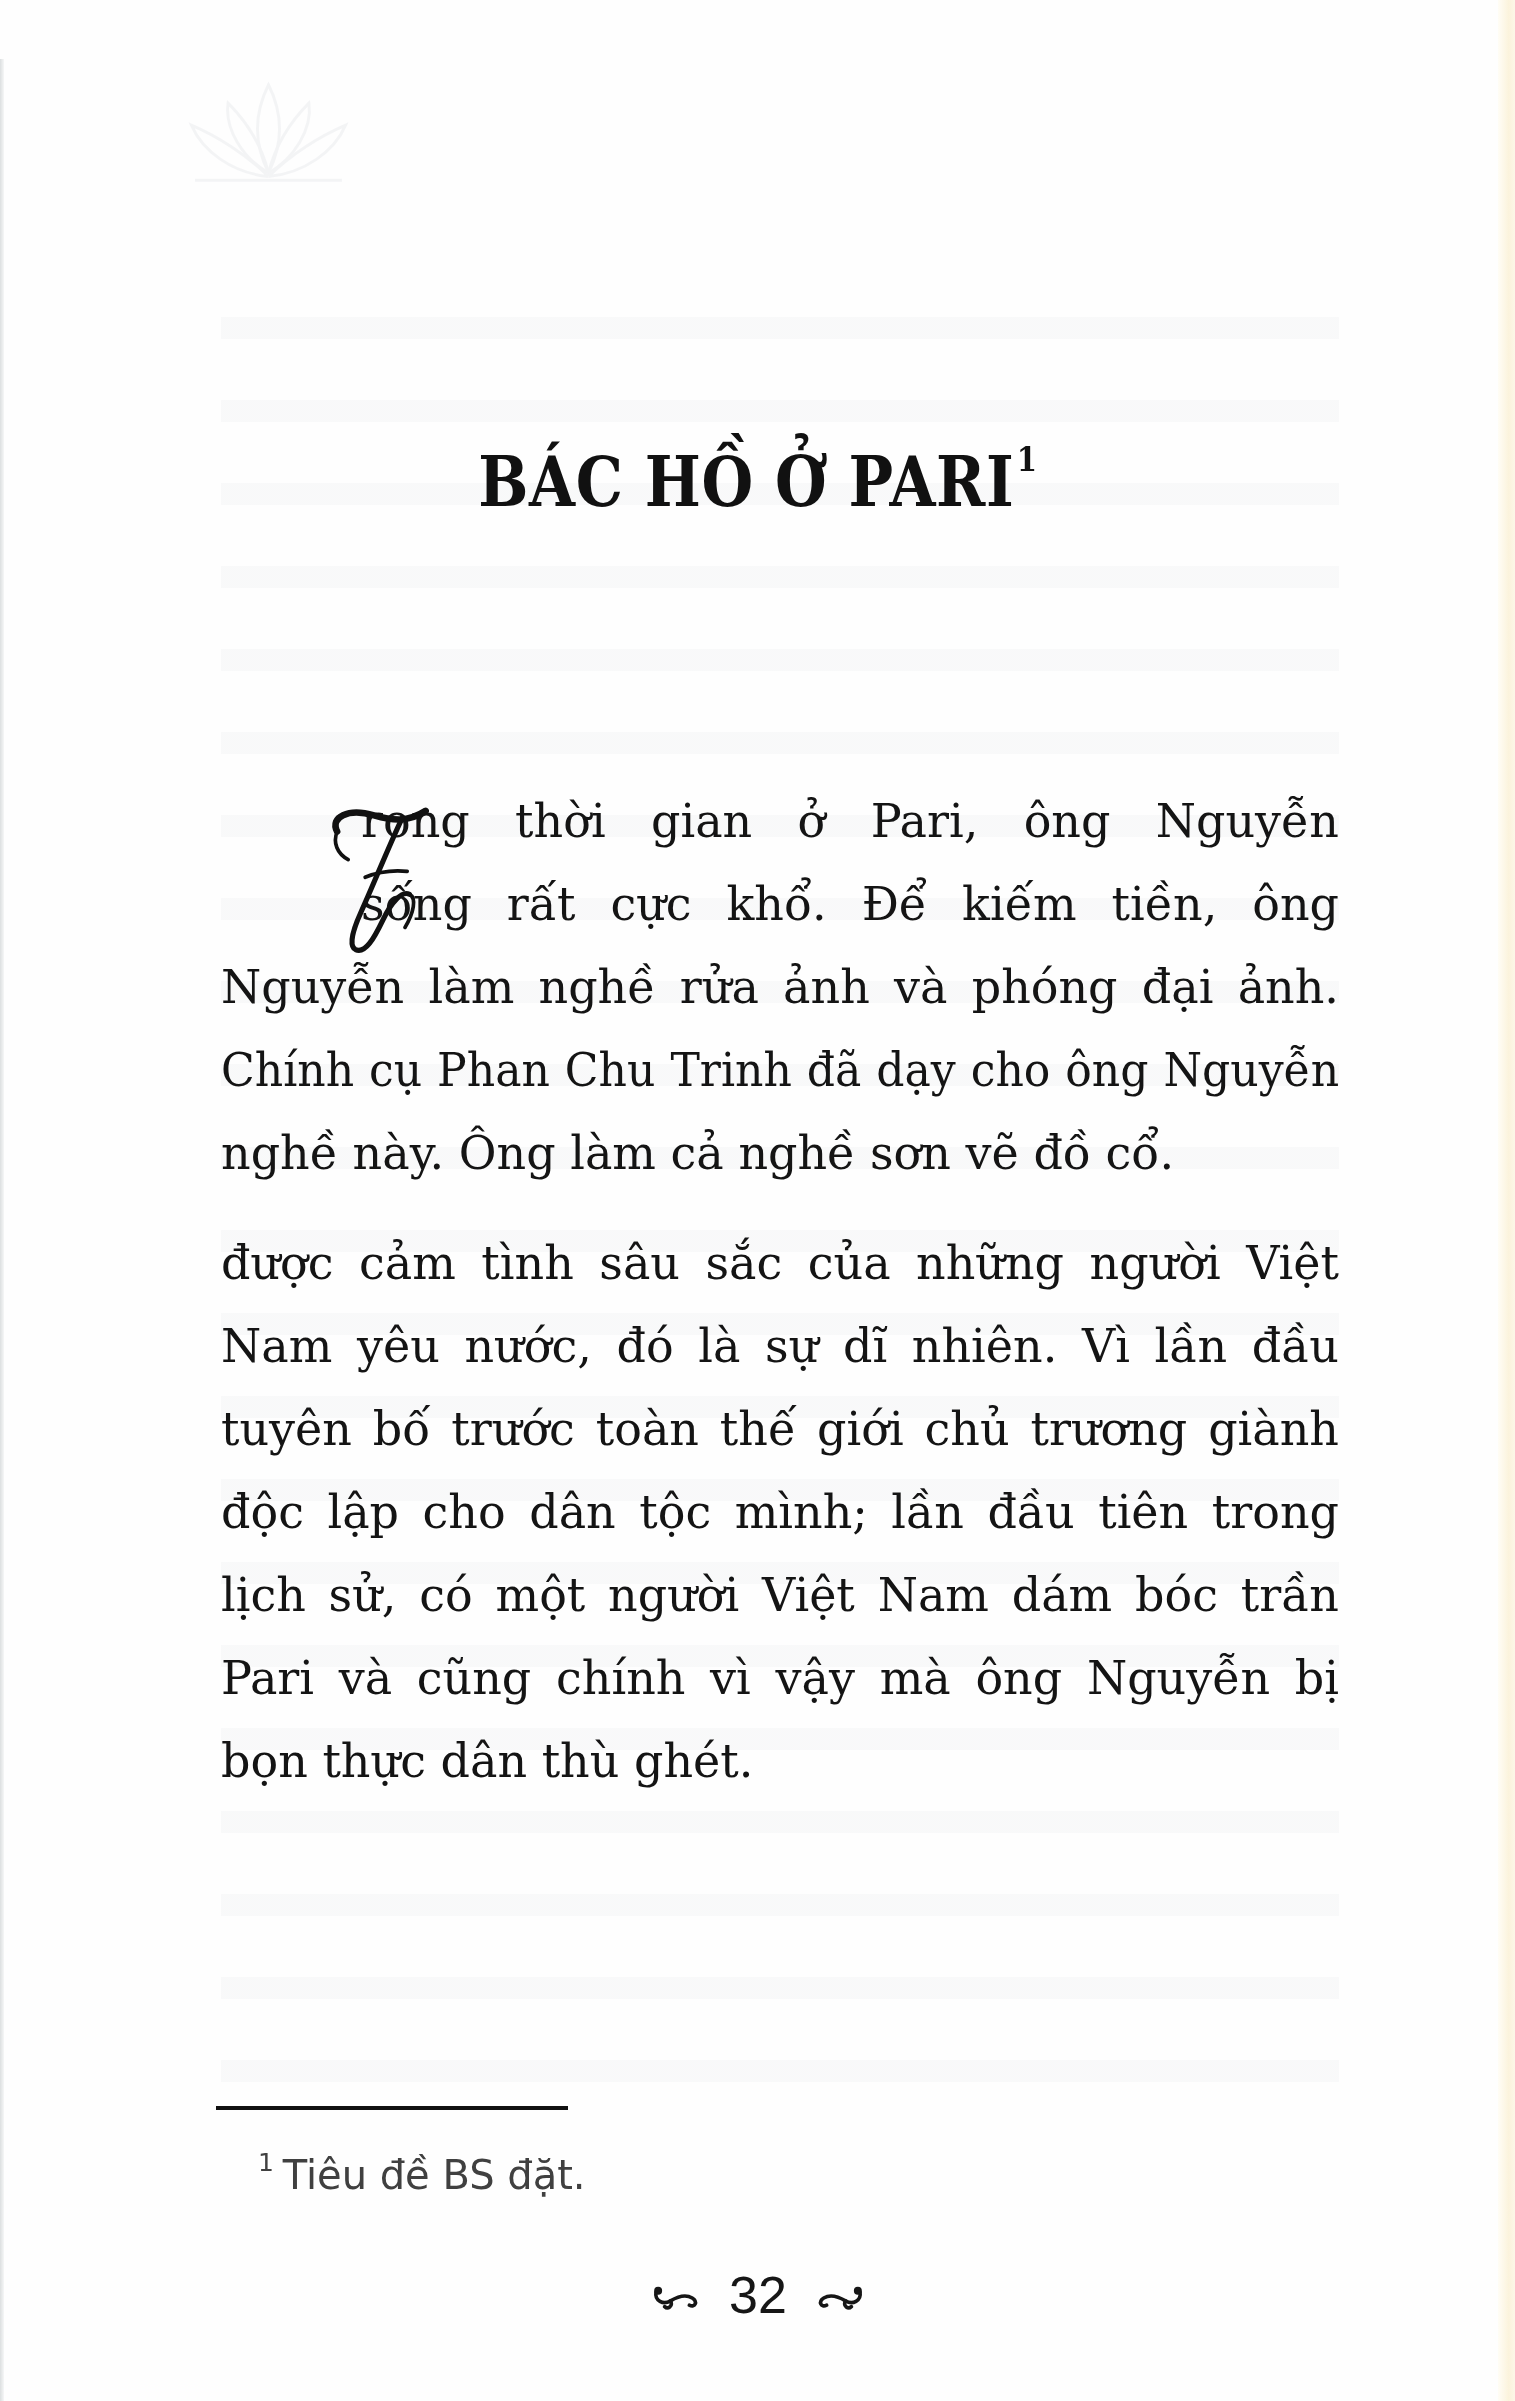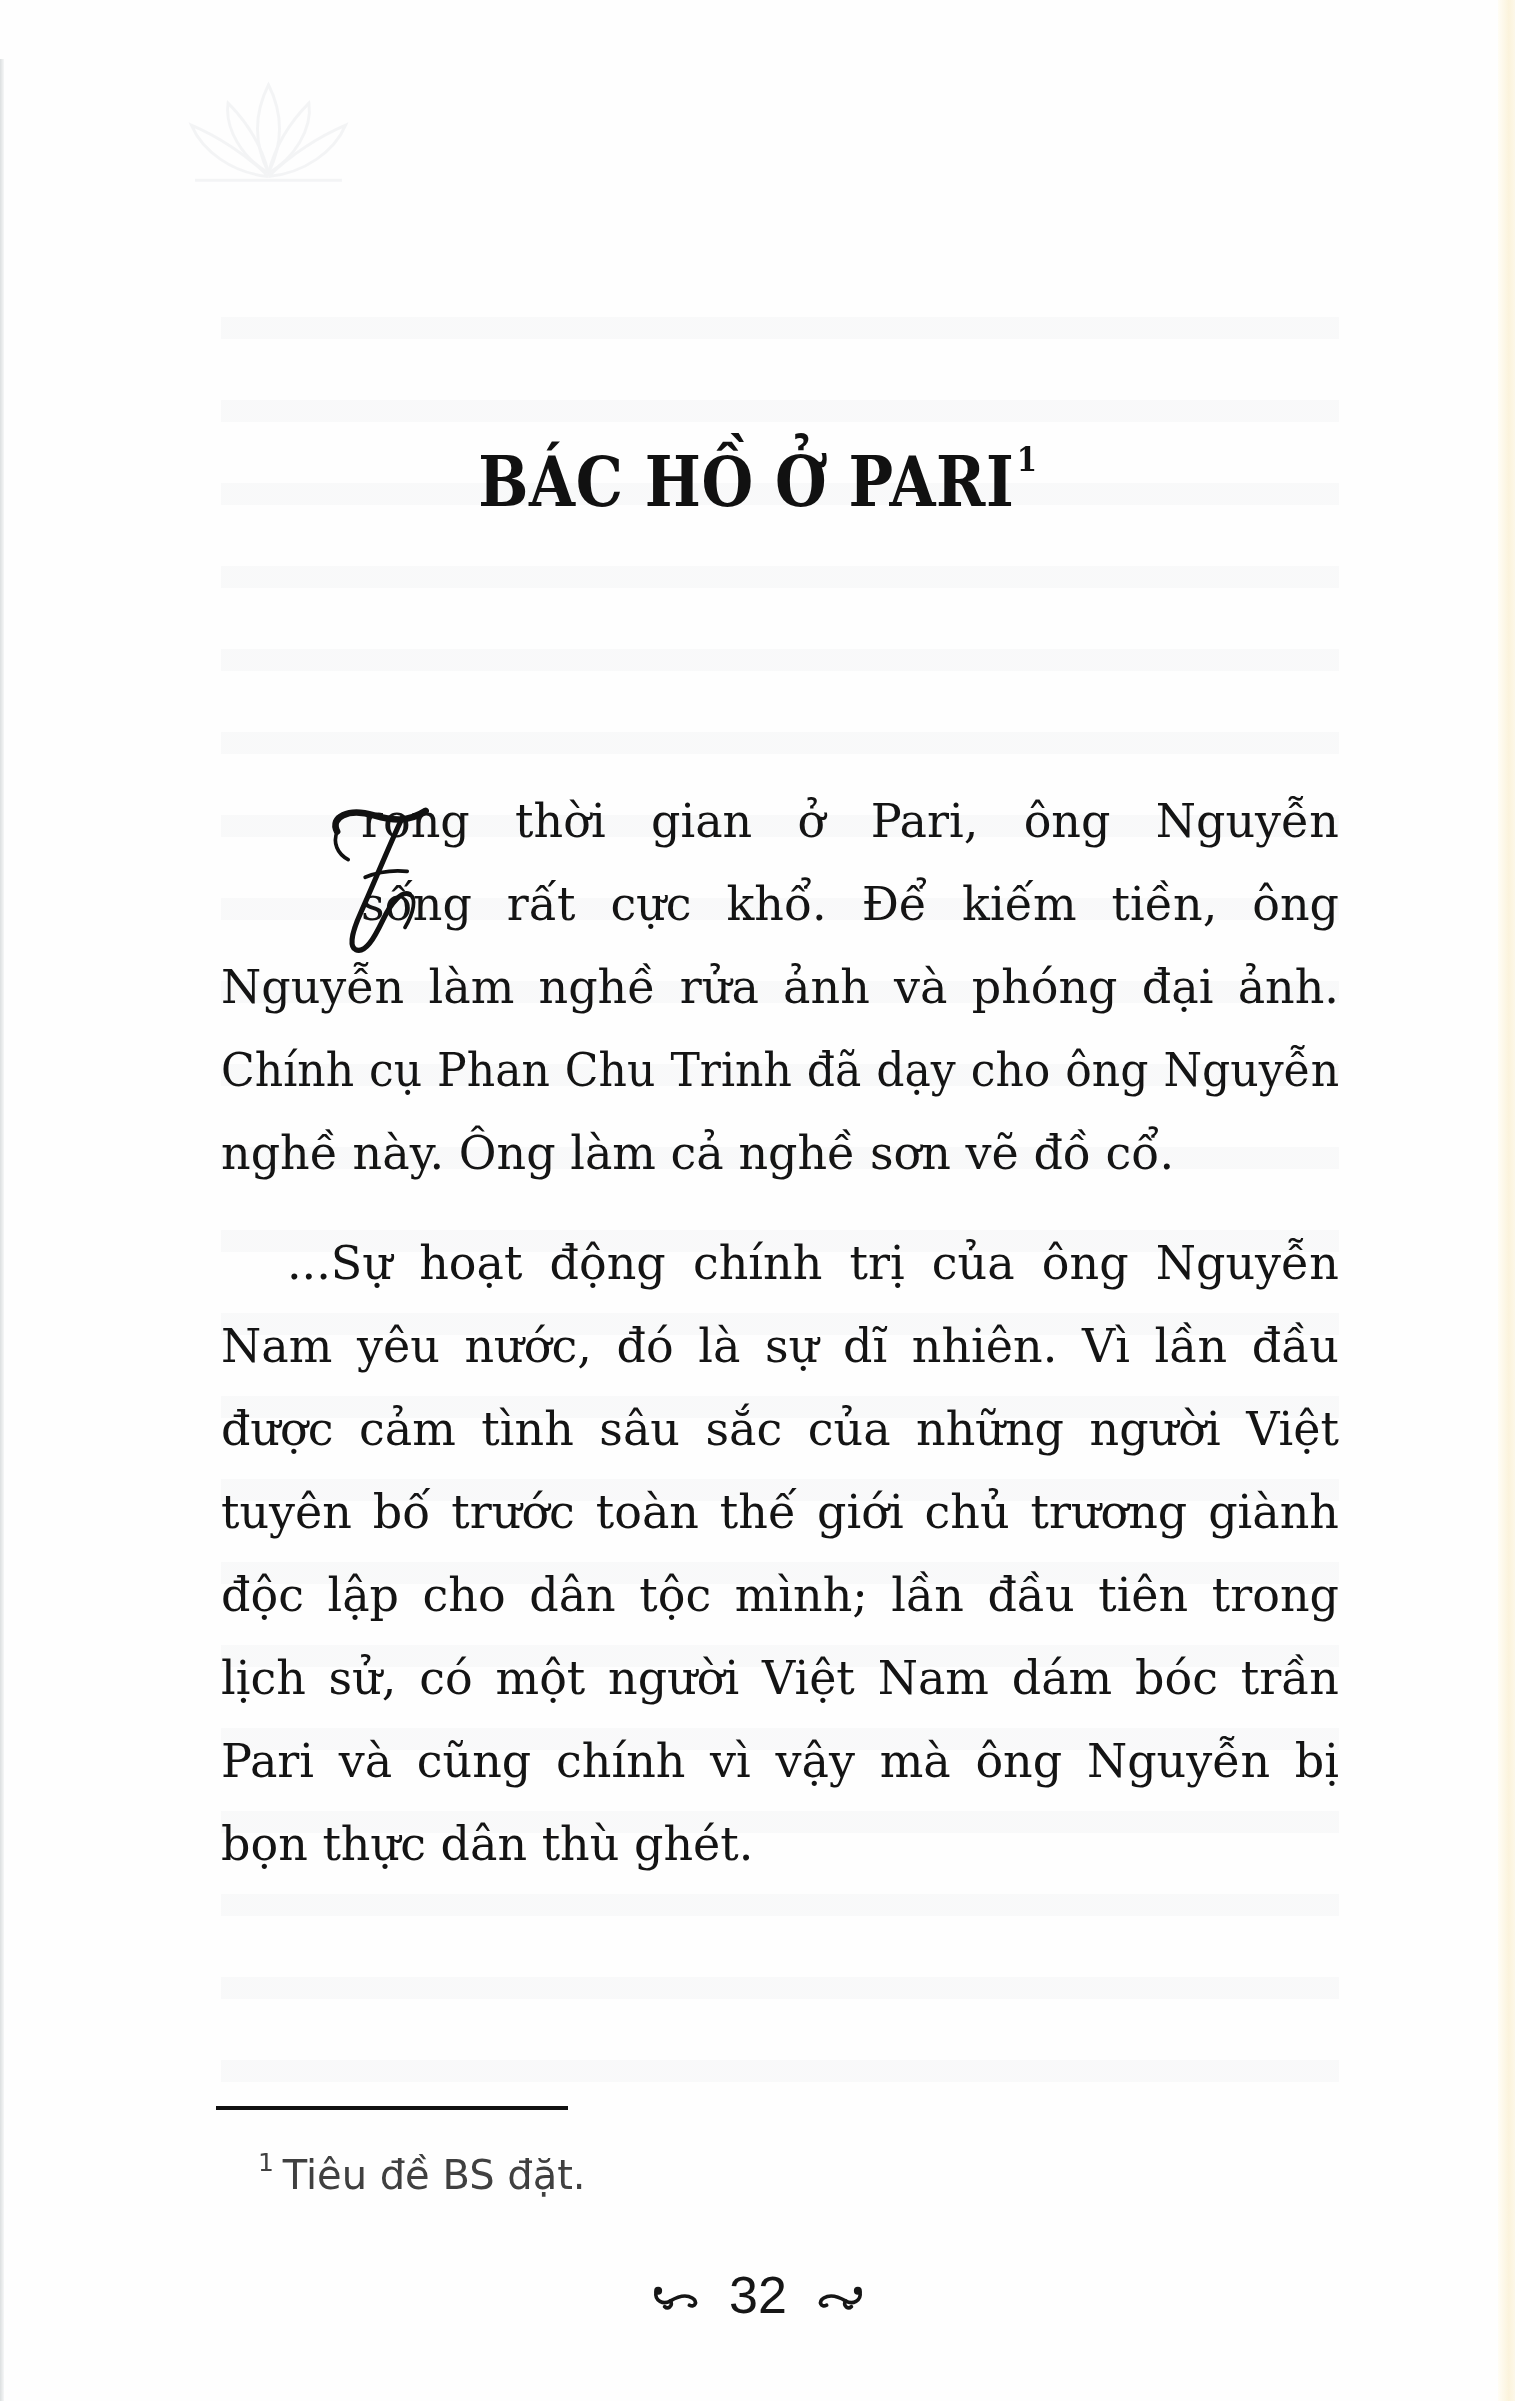--- a/index.html
+++ b/index.html
@@ -195,23 +195,22 @@
       <span class="line indent-drop">rong thời gian ở Pari, ông Nguyễn</span>
       <span class="line indent-drop">sống rất cực khổ. Để kiếm tiền, ông</span>
       <span class="line">Nguyễn làm nghề rửa ảnh và phóng đại ảnh.</span>
       <span class="line" style="transform: scaleX(0.958991); width: 1166px;">Chính cụ Phan Chu Trinh đã dạy cho ông Nguyễn</span>
       <span class="line last">nghề này. Ông làm cả nghề sơn vẽ đồ cổ.</span>
     </div>
 
     <div class="para-gap"></div>
 
     <div>
-      <span class="line indent-para">...Sự hoạt động chính trị của ông Nguyễn</span>
+      <span class="line">được cảm tình sâu sắc của những người Việt</span>
       <span class="line">Nam yêu nước, đó là sự dĩ nhiên. Vì lần đầu</span>
-      <span class="line">được cảm tình sâu sắc của những người Việt</span>
       <span class="line">tuyên bố trước toàn thế giới chủ trương giành</span>
       <span class="line">độc lập cho dân tộc mình; lần đầu tiên trong</span>
       <span class="line">lịch sử, có một người Việt Nam dám bóc trần</span>
       <span class="line">Pari và cũng chính vì vậy mà ông Nguyễn bị</span>
       <span class="line last">bọn thực dân thù ghét.</span>
     </div>
   </div>
 
   <div class="footnote-rule"></div>
   <div class="footnote">

